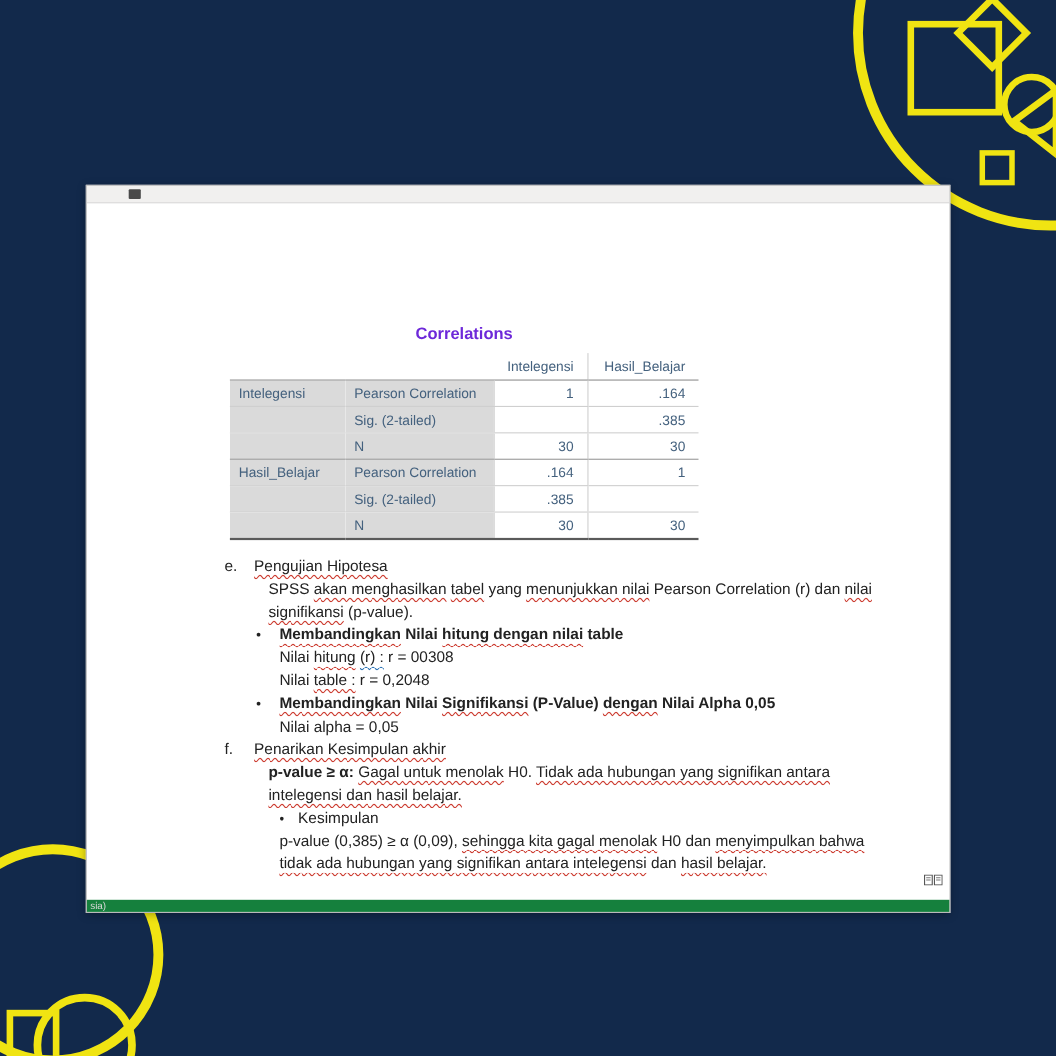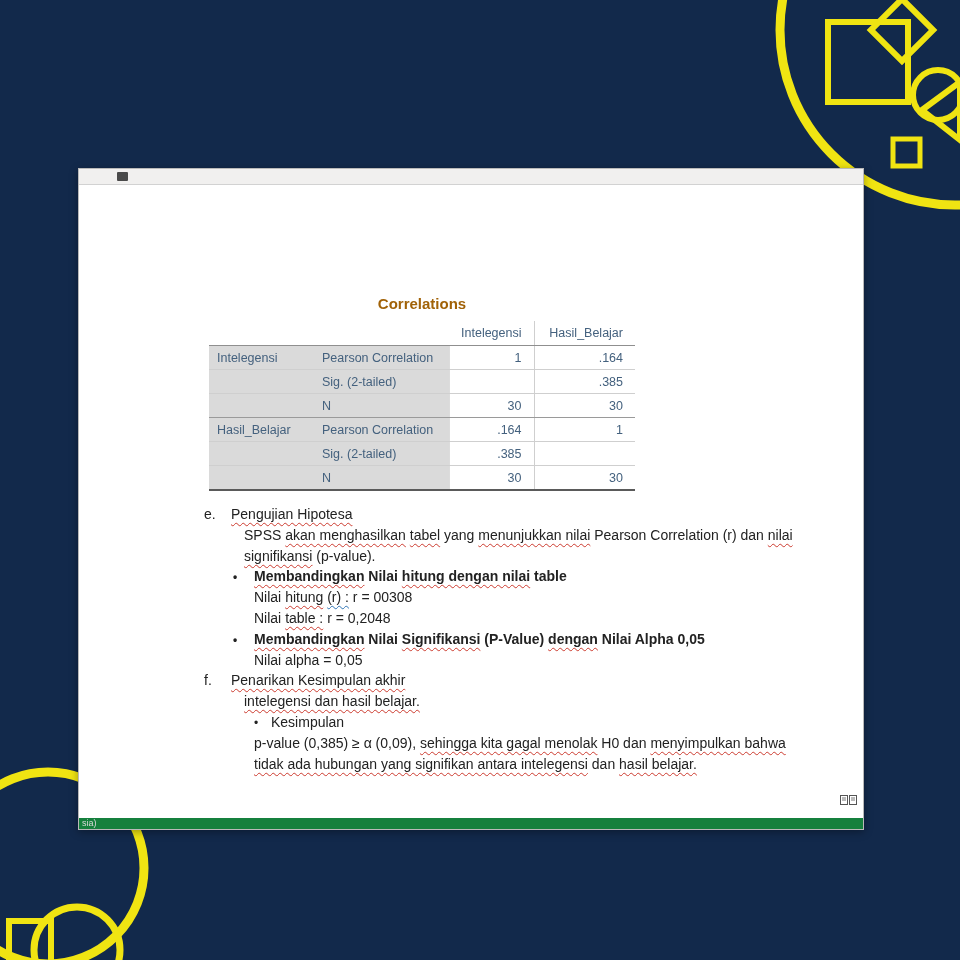--- a/index.html
+++ b/index.html
@@ -17,21 +17,21 @@
   }
   .win-top{
     position:absolute;left:0;top:0;right:0;height:15px;
     background:#f1f0ef;border-bottom:1px solid #d2d2d2;
   }
   .top-mark{position:absolute;left:38px;top:3px;width:11px;height:9px;background:#4a4a4a;border-radius:1px;}
   .doc{position:absolute;left:0;top:16px;right:0;bottom:11px;background:#fff;overflow:hidden;}
   
   .tbl-title{
     margin:110px 0 0 130px;width:426px;height:18px;text-align:center;
-    font-size:15px;font-weight:700;color:#a16207;
+    font-size:15px;font-weight:700;color:#6d28d9;
   }
   table.spss{
     margin:8px 0 0 130px;border-collapse:collapse;table-layout:fixed;width:426px;
   }
   table.spss td{
     height:23px;padding:0 12px 0 8px;font-size:12.5px;color:#44617e;
     white-space:nowrap;overflow:hidden;vertical-align:middle;
   }
   col.c1{width:105px;}col.c2{width:135px;}col.c3{width:85px;}col.c4{width:101px;}
   tr.hr td{height:24px;border-bottom:1px solid #8f8f8f;}
@@ -144,20 +144,21 @@
     <div class="doc-lines">
         <div class="line lvl0"><span class="mk">e.</span><span class="sp">Pengujian Hipotesa</span></div>
         <div class="line cont0"><span>SPSS </span><span class="sp">akan menghasilkan</span><span> </span><span class="sp">tabel</span><span> yang </span><span class="sp">menunjukkan nilai</span><span> Pearson Correlation (r) dan </span><span class="sp">nilai</span></div>
         <div class="line cont0"><span class="sp">signifikansi</span><span> (p-value).</span></div>
         <div class="line bullet1"><span class="mk">•</span><span class="sp">Membandingkan</span><span> Nilai </span><span class="sp">hitung dengan nilai</span><span> table</span></div>
         <div class="line cont1"><span>Nilai </span><span class="sp">hitung</span><span> </span><span class="gr">(r) :</span><span> r = 00308</span></div>
         <div class="line cont1"><span>Nilai </span><span class="sp">table :</span><span> r = 0,2048</span></div>
         <div class="line bullet1"><span class="mk">•</span><span class="sp">Membandingkan</span><span> Nilai </span><span class="sp">Signifikansi</span><span> (P-Value) </span><span class="sp">dengan</span><span> Nilai Alpha 0,05</span></div>
         <div class="line cont1"><span>Nilai alpha = 0,05</span></div>
         <div class="line lvl0"><span class="mk">f.</span><span class="sp">Penarikan Kesimpulan akhir</span></div>
+        <div class="line cont0"><span class="b">p-value ≥ α:</span><span> </span><span class="sp">Gagal untuk menolak</span><span> H0. </span><span class="sp">Tidak ada hubungan yang signifikan antara</span></div>
         <div class="line cont0"><span class="sp">intelegensi dan hasil belajar.</span></div>
         <div class="line bullet2"><span class="mk">•</span><span>Kesimpulan</span></div>
         <div class="line cont1"><span>p-value (0,385) ≥ α (0,09), </span><span class="sp">sehingga kita gagal menolak</span><span> H0 dan </span><span class="sp">menyimpulkan bahwa</span></div>
         <div class="line cont1"><span class="sp">tidak ada hubungan yang signifikan antara intelegensi</span><span> dan </span><span class="sp">hasil belajar.</span></div>
       </div>
 
     <svg class="view-icon" width="17" height="10">
       <rect x="0.5" y="0.5" width="7" height="9" fill="none" stroke="#555"></rect>
       <rect x="9.5" y="0.5" width="7" height="9" fill="none" stroke="#555"></rect>
       <line x1="2" y1="3" x2="6" y2="3" stroke="#777"></line>

